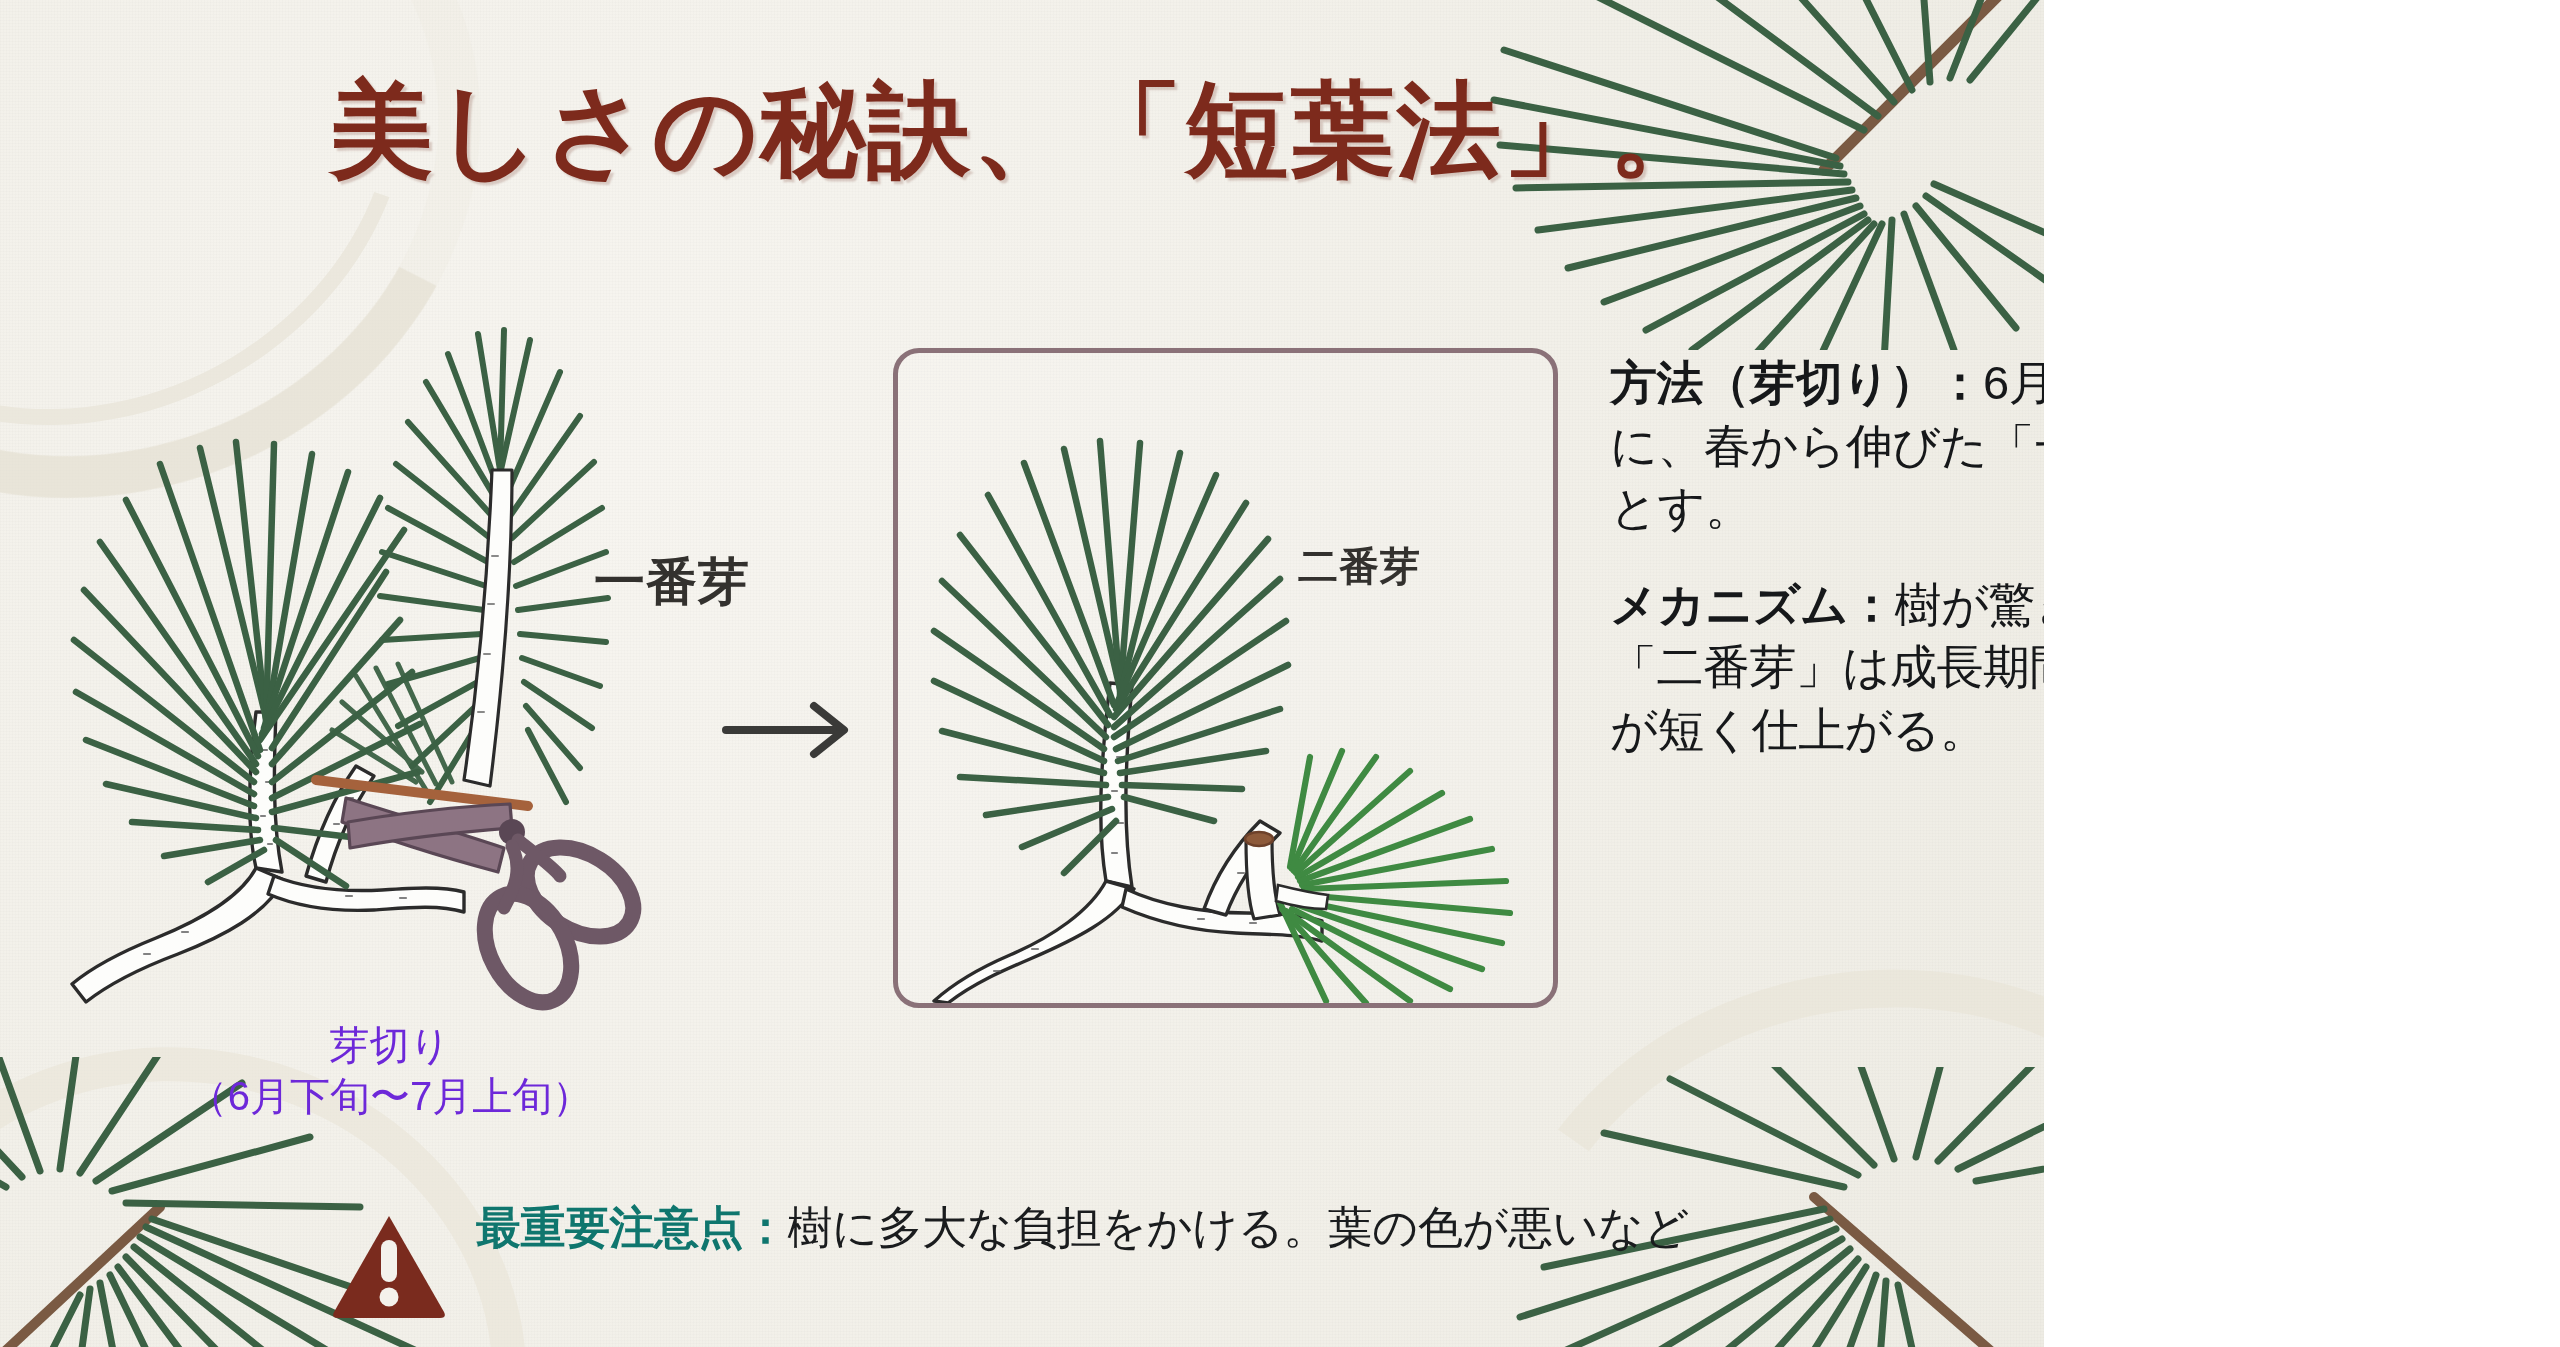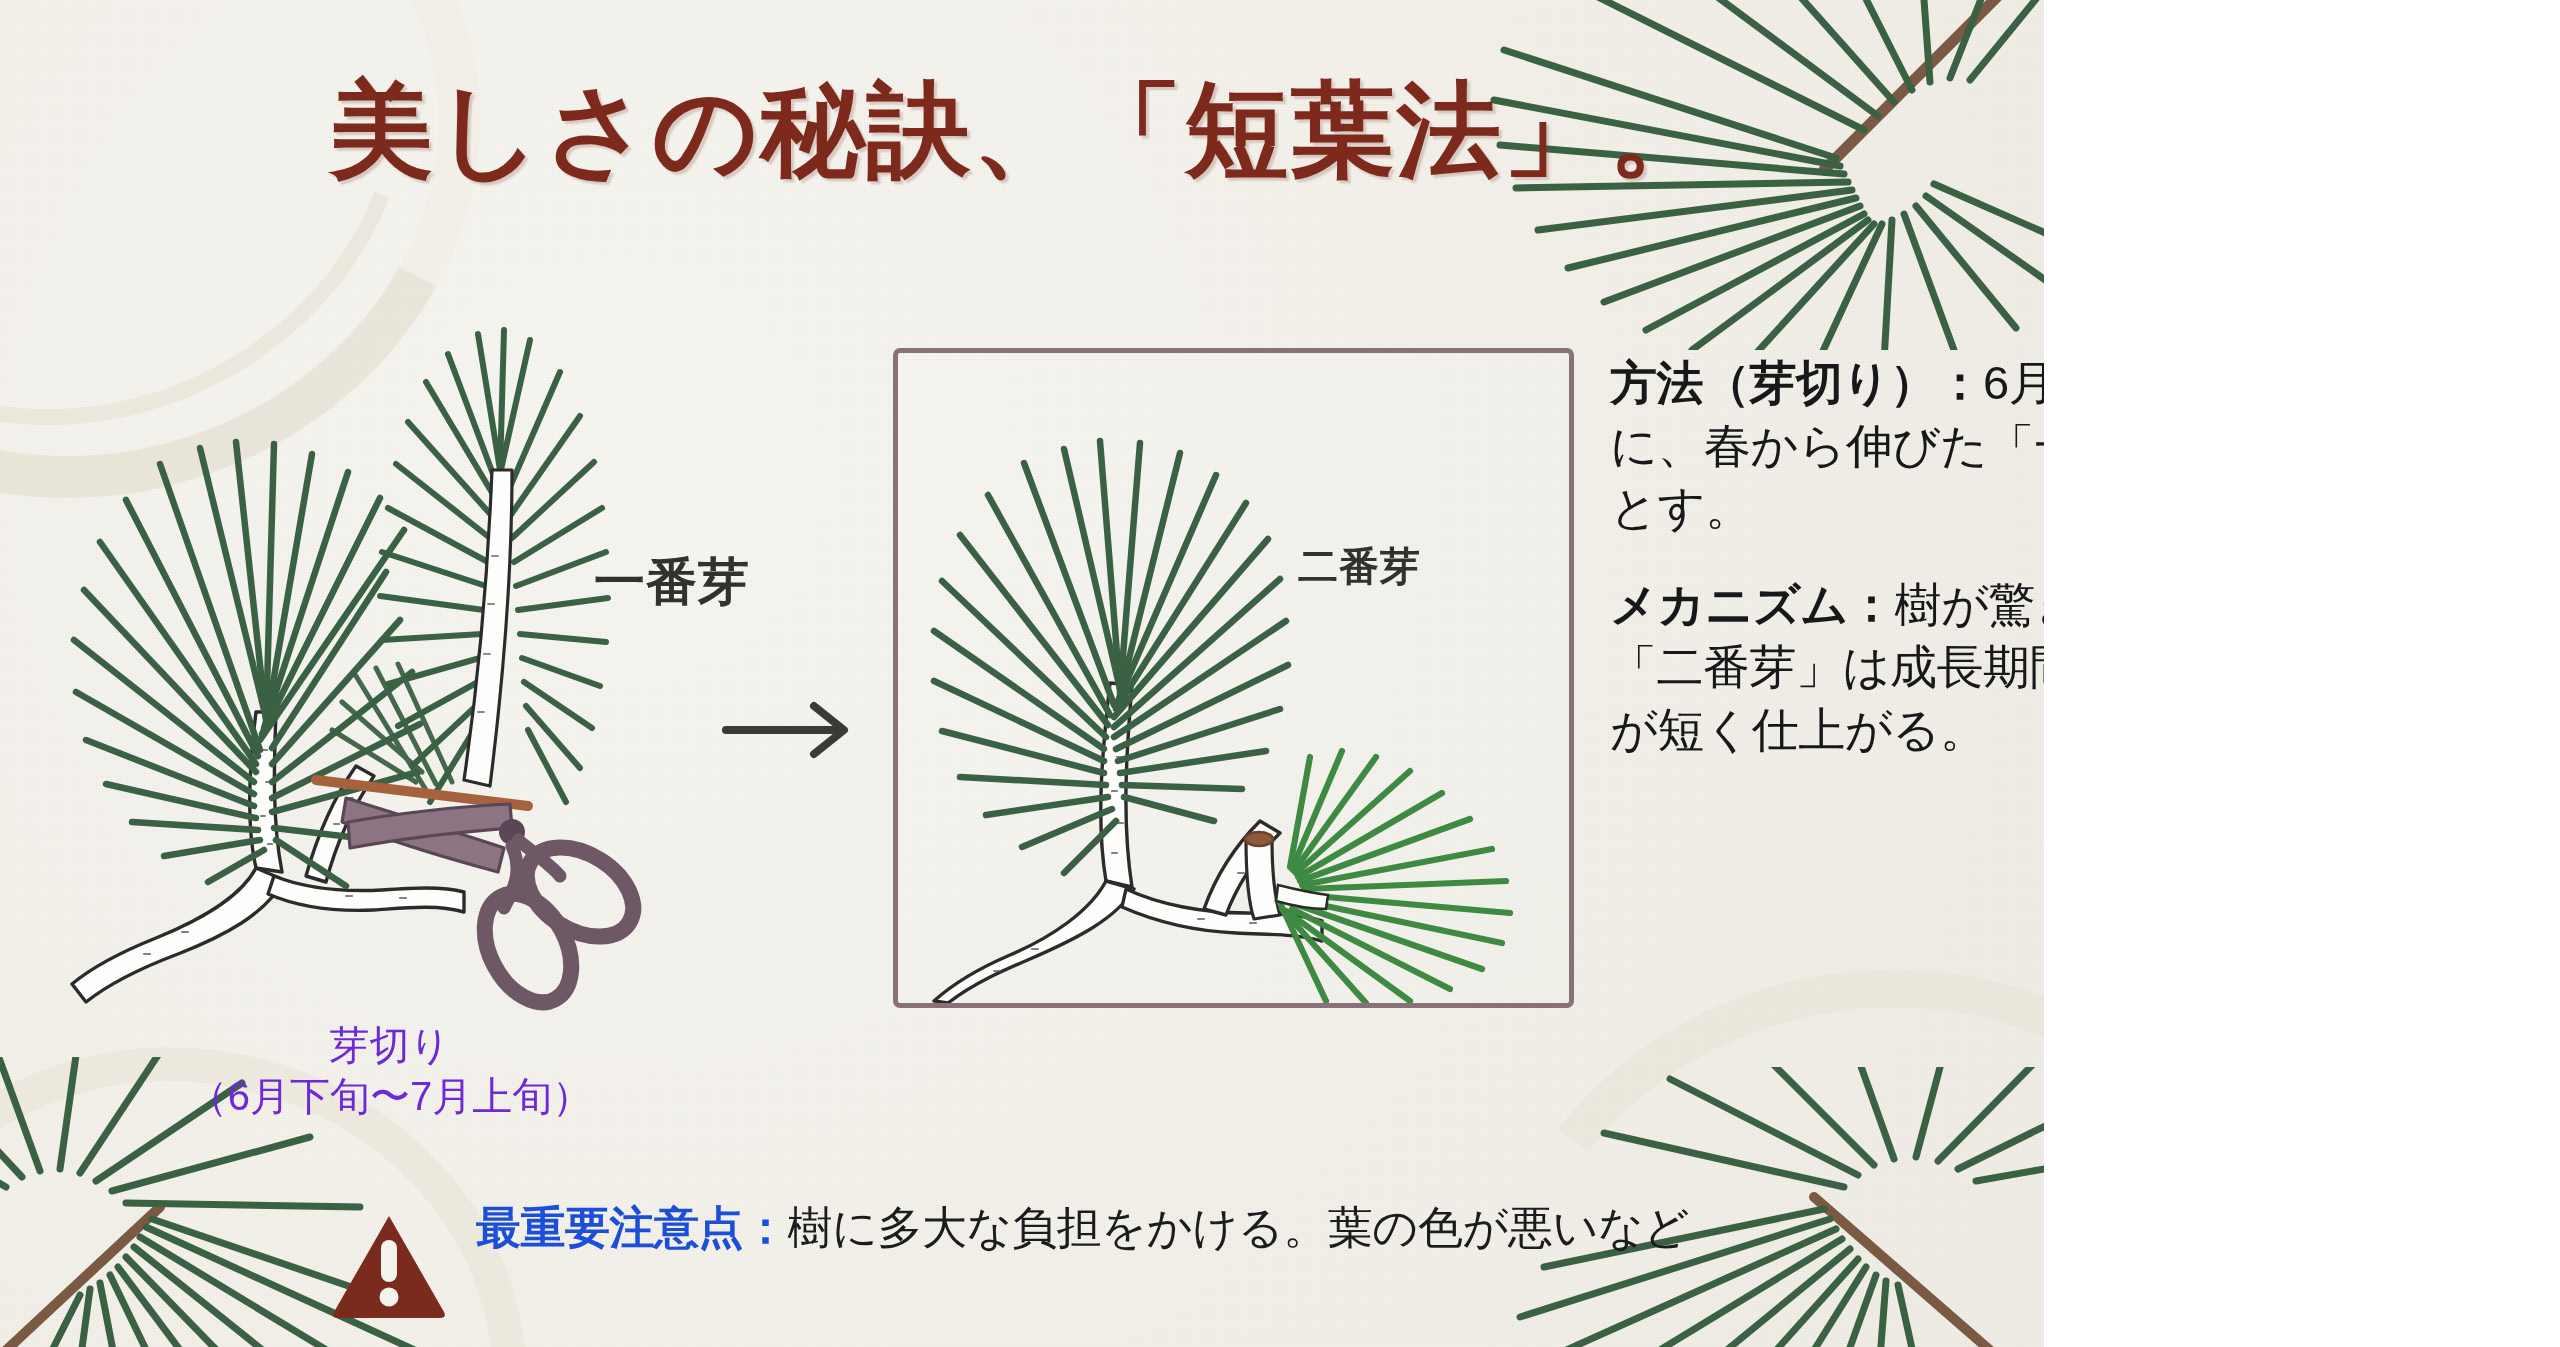--- a/index.html
+++ b/index.html
@@ -145,23 +145,22 @@
   }
 
   
   .frame-box {
     position: absolute;
     left: 893px;
     top: 348px;
     width: 655px;
     height: 650px;
     border: 5px solid #8a7178;
-    border-radius: 7px;
+    border-radius: 26px;
     background: rgba(255,255,255,0.10);
-    padding-left: 16px;
   }
   .fig-right {
     position: absolute;
     left: 0; top: 0;
     width: 655px;
     height: 650px;
   }
   .label-niban {
     position: absolute;
     left: 400px;
@@ -201,21 +200,21 @@
   }
   .warn-icon { width: 118px; height: 112px; flex: none; margin-top: 14px; }
   .warn-text {
     font-size: 45px;
     line-height: 1.42;
     color: #1a1c1e;
     letter-spacing: -0.5px;
     white-space: nowrap;
   }
   .warn-lead {
-    color: #1d4ed8;
+    color: #0f766e;
     font-weight: bold;
   }
 </style>
 </head>
 <body>
 
 <div class="slide">
 
   <div class="paper-grain"></div>
 

